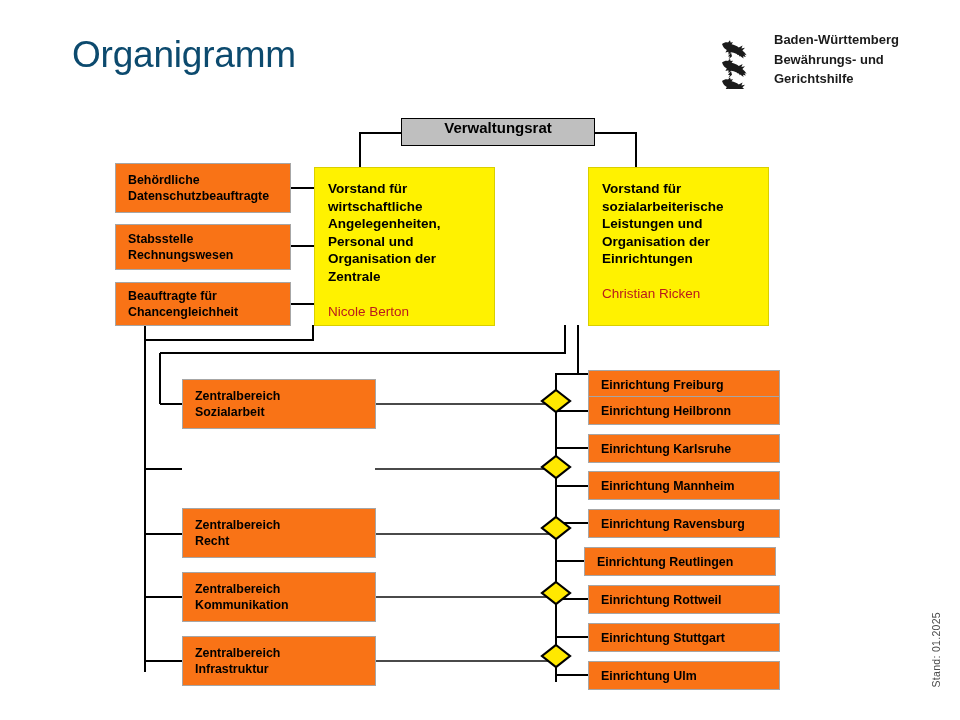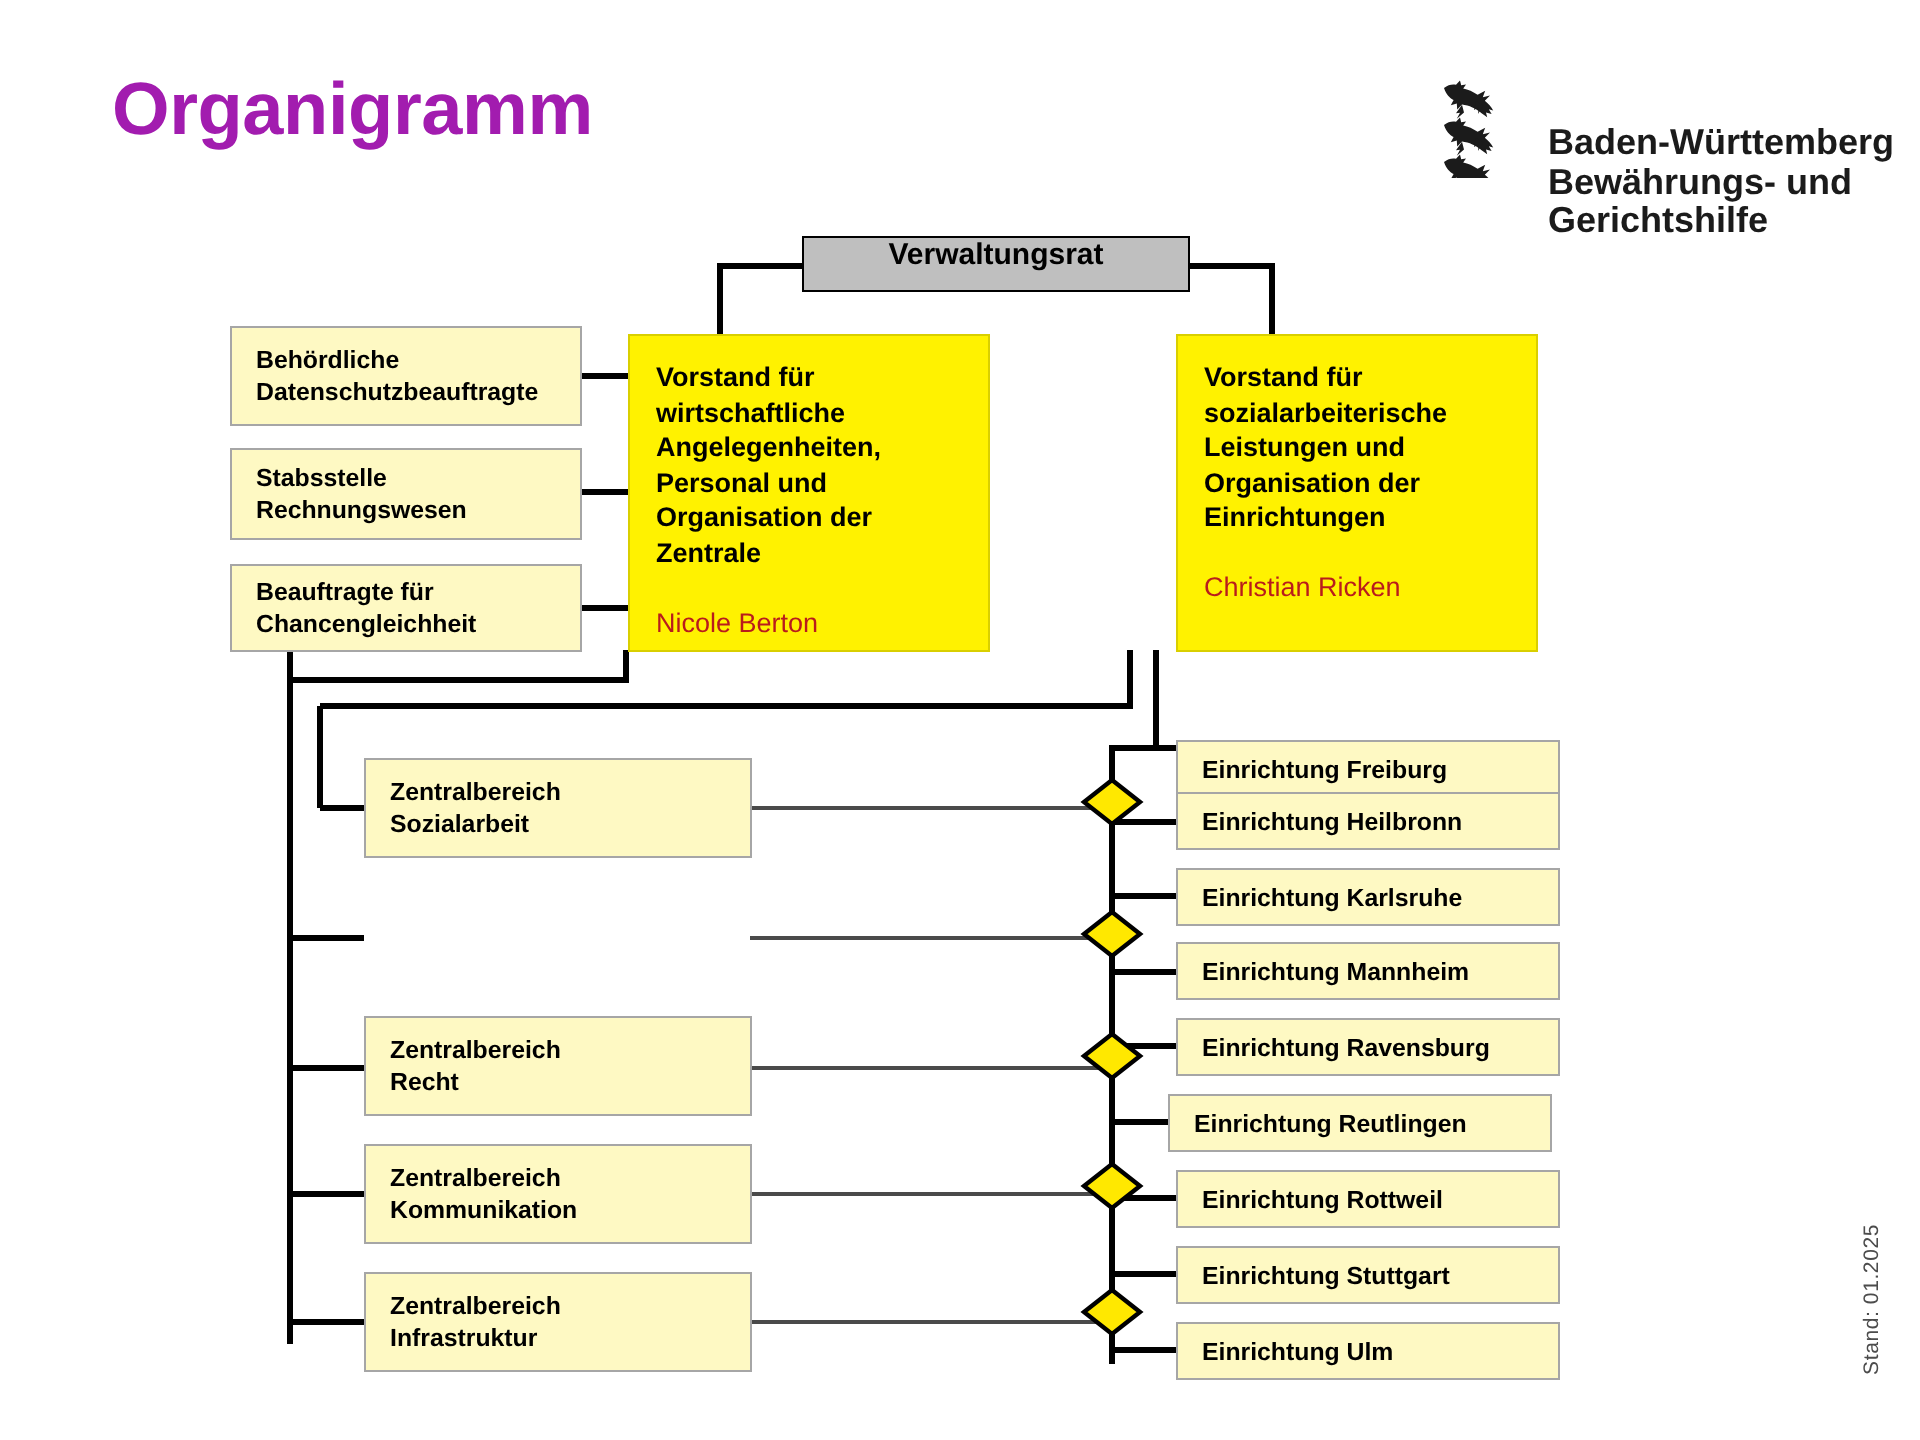--- a/index.html
+++ b/index.html
@@ -8,31 +8,31 @@
     background:#ffffff;
     font-family:"Liberation Sans", sans-serif;
     position:relative;
     overflow:hidden;
     -webkit-font-smoothing:antialiased;
   }
   .stage{position:absolute;left:0;top:0;width:960px;height:720px;}
 
   
   #page-title{
-    position:absolute;left:56px;top:34px;
-    font-size:37px;font-weight:bold;color:#a21caf;
+    position:absolute;left:72px;top:34px;
+    font-size:37px;font-weight:normal;color:#0c4a6e;
     letter-spacing:-0.2px;
   }
 
   
   #logo{position:absolute;left:719px;top:30px;width:225px;height:62px;}
   #logo-lions{position:absolute;left:0;top:1px;width:48px;height:58px;}
   #logo-text{position:absolute;left:55px;top:0px;
-    font-size:18px;font-weight:bold;color:#1b1b1b;line-height:19.5px;
-    white-space:nowrap;margin-top:32px;}
+    font-size:13px;font-weight:bold;color:#1b1b1b;line-height:19.5px;
+    white-space:nowrap;}
 
   
   #connectors{position:absolute;left:0;top:0;width:960px;height:720px;}
 
   
   .node{position:absolute;box-sizing:border-box;}
   .node .ttl{font-weight:bold;color:#000;}
   .node .sub{font-weight:normal;color:#3c3c3c;}
 
   
@@ -43,21 +43,21 @@
   }
   
   .box-exec{
     background:#fff200;border:1px solid #d9cf00;
     padding:12px 11px 10px 13px;
     font-size:13.5px;line-height:17.6px;
   }
   .box-exec .sub{display:block;margin-top:17px;font-size:13.5px;color:#b91c1c;}
   
   .box-pale{
-    background:#fef9c3;border:1px solid #a6a6a6;
+    background:#f97316;border:1px solid #a6a6a6;
     display:flex;align-items:center;
     font-size:12.4px;line-height:16px;
   }
   .box-pale .pad{padding-left:12px;padding-right:6px;}
   .box-staff{font-size:12.4px;line-height:16px;}
 
   
   #stand{
     position:absolute;left:930px;top:612px;
     font-size:10.5px;color:#4c4c4c;

